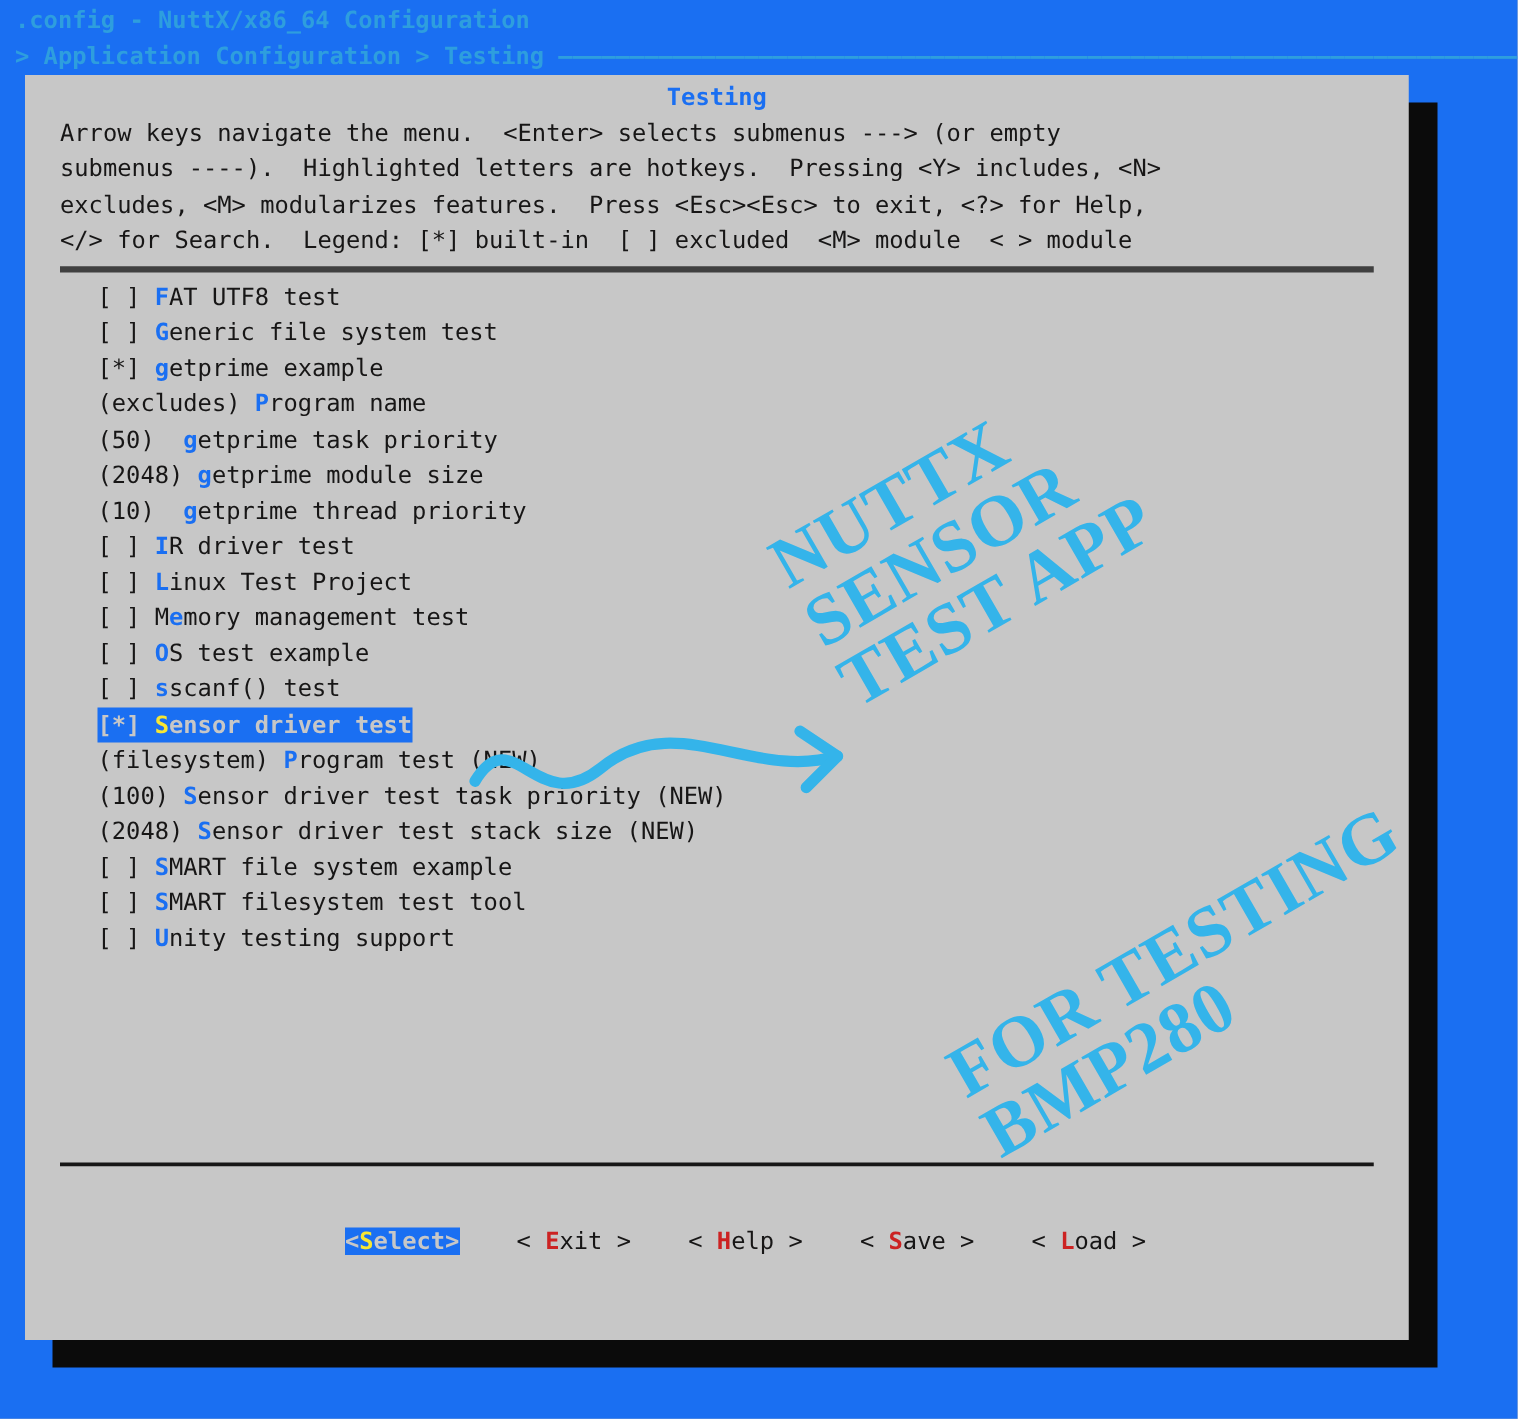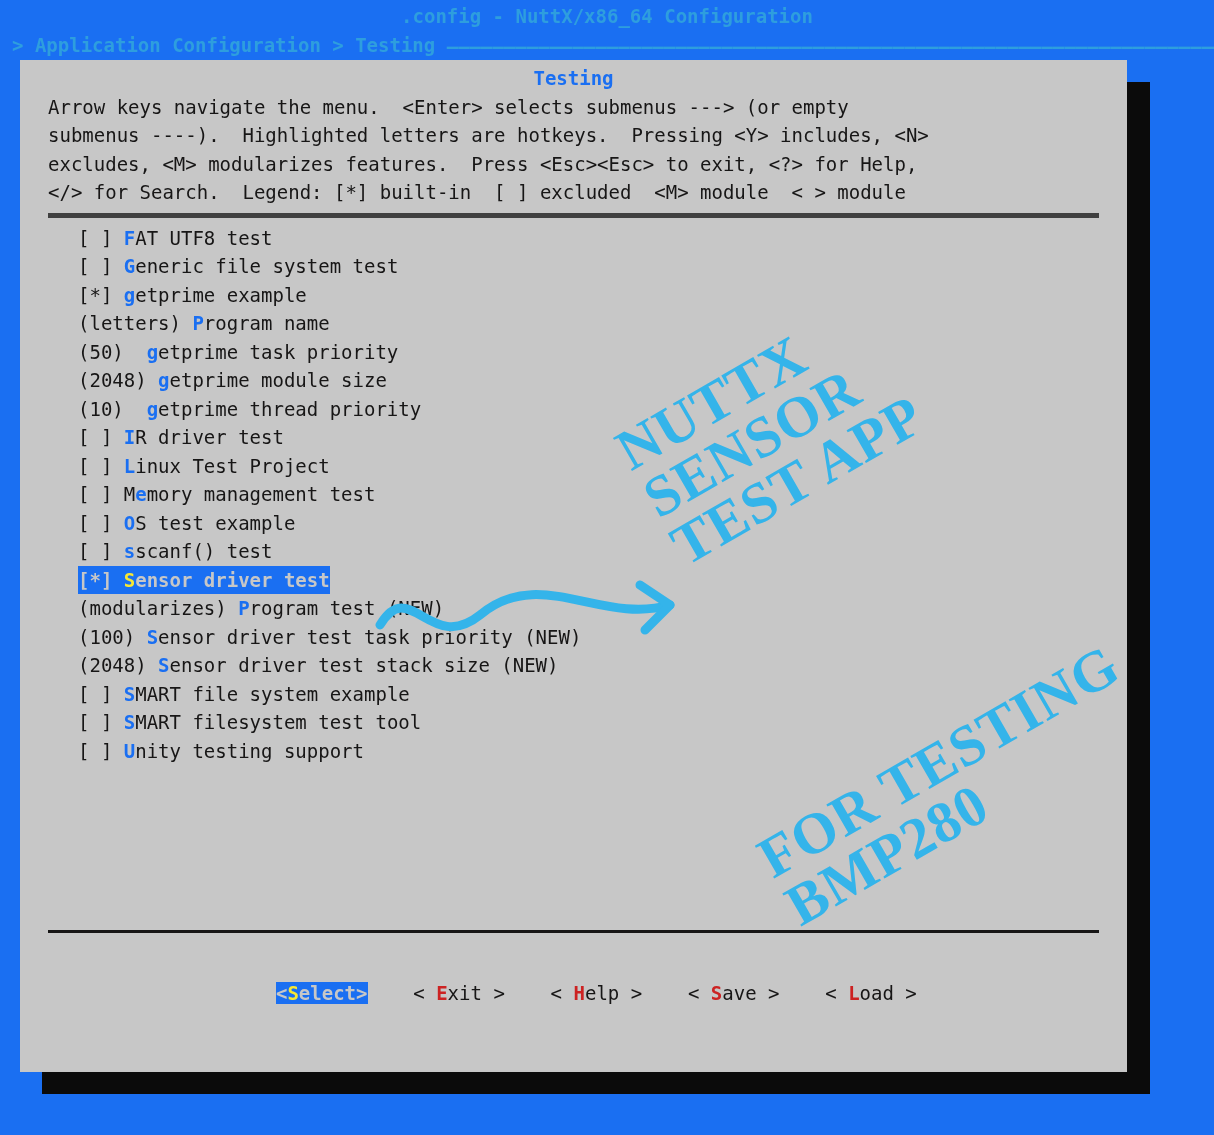--- a/index.html
+++ b/index.html
@@ -13,21 +13,20 @@
     width: 1214px;
     height: 1135px;
     overflow: hidden;
     position: relative;
   }
   .header-line {
     color: #2e9ede;
     font-weight: bold;
     padding: 2px 12px 0 12px;
     white-space: pre;
-    text-align: center;
   }
   .header-line2 {
     color: #2e9ede;
     font-weight: bold;
     padding: 0 12px 4px 12px;
     white-space: nowrap;
     overflow: hidden;
   }
   .hl-rule {
     display: inline-block;
@@ -135,31 +134,31 @@
     <div class="line">Arrow keys navigate the menu.  &lt;Enter&gt; selects submenus ---&gt; (or empty</div>
     <div class="line">submenus ----).  Highlighted letters are hotkeys.  Pressing &lt;Y&gt; includes, &lt;N&gt;</div>
     <div class="line">excludes, &lt;M&gt; modularizes features.  Press &lt;Esc&gt;&lt;Esc&gt; to exit, &lt;?&gt; for Help,</div>
     <div class="line">&lt;/&gt; for Search.  Legend: [*] built-in  [ ] excluded  &lt;M&gt; module  &lt; &gt; module</div>
   </div>
 
   <div class="menu-box" id="menu-box">
       <div class="menu-item"><span>[ ] </span><span class="hk">F</span><span>AT UTF8 test</span></div>
       <div class="menu-item"><span>[ ] </span><span class="hk">G</span><span>eneric file system test</span></div>
       <div class="menu-item"><span>[*] </span><span class="hk">g</span><span>etprime example</span></div>
-      <div class="menu-item"><span>(letters) </span><span class="hk">P</span><span>rogram name</span></div>
+      <div class="menu-item"><span>(excludes) </span><span class="hk">P</span><span>rogram name</span></div>
       <div class="menu-item"><span>(50)  </span><span class="hk">g</span><span>etprime task priority</span></div>
       <div class="menu-item"><span>(2048) </span><span class="hk">g</span><span>etprime module size</span></div>
       <div class="menu-item"><span>(10)  </span><span class="hk">g</span><span>etprime thread priority</span></div>
       <div class="menu-item"><span>[ ] </span><span class="hk">I</span><span>R driver test</span></div>
       <div class="menu-item"><span>[ ] </span><span class="hk">L</span><span>inux Test Project</span></div>
       <div class="menu-item"><span>[ ] M</span><span class="hk">e</span><span>mory management test</span></div>
       <div class="menu-item"><span>[ ] </span><span class="hk">O</span><span>S test example</span></div>
       <div class="menu-item"><span>[ ] </span><span class="hk">s</span><span>scanf() test</span></div>
       <div><div class="menu-item selected"><span>[*] </span><span class="hk">S</span><span>ensor driver test</span></div></div>
-      <div class="menu-item"><span>(modularizes) </span><span class="hk">P</span><span>rogram test (NEW)</span></div>
+      <div class="menu-item"><span>(filesystem) </span><span class="hk">P</span><span>rogram test (NEW)</span></div>
       <div class="menu-item"><span>(100) </span><span class="hk">S</span><span>ensor driver test task priority (NEW)</span></div>
       <div class="menu-item"><span>(2048) </span><span class="hk">S</span><span>ensor driver test stack size (NEW)</span></div>
       <div class="menu-item"><span>[ ] </span><span class="hk">S</span><span>MART file system example</span></div>
       <div class="menu-item"><span>[ ] </span><span class="hk">S</span><span>MART filesystem test tool</span></div>
       <div class="menu-item"><span>[ ] </span><span class="hk">U</span><span>nity testing support</span></div>
     </div>
 
   <div class="button-row">
     <span class="btn btn-sel"><span>&lt;</span><span class="bhk">S</span><span>elect</span><span>&gt;</span></span><span>    </span><span class="btn"><span>&lt; </span><span class="bhk">E</span><span>xit </span><span>&gt;</span></span><span>    </span><span class="btn"><span>&lt; </span><span class="bhk">H</span><span>elp </span><span>&gt;</span></span><span>    </span><span class="btn"><span>&lt; </span><span class="bhk">S</span><span>ave </span><span>&gt;</span></span><span>    </span><span class="btn"><span>&lt; </span><span class="bhk">L</span><span>oad </span><span>&gt;</span></span>
   </div>

